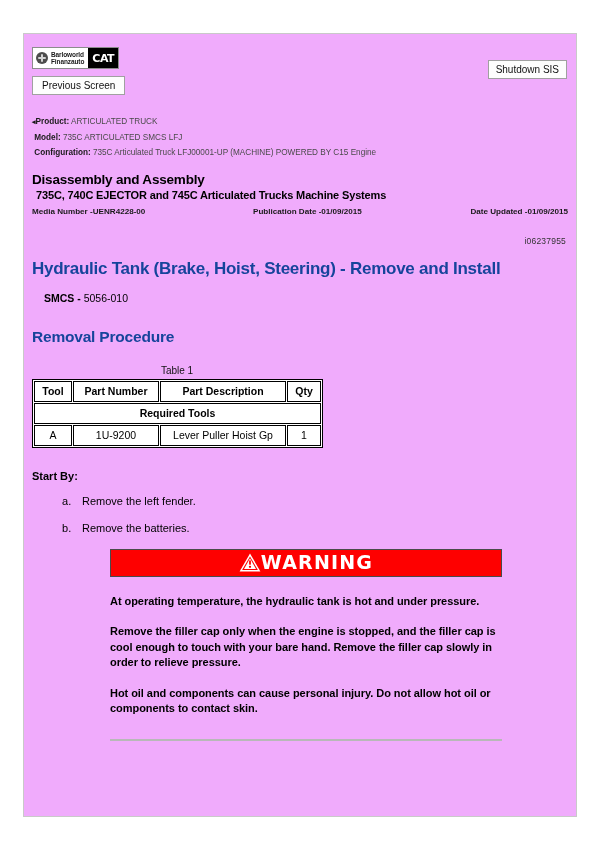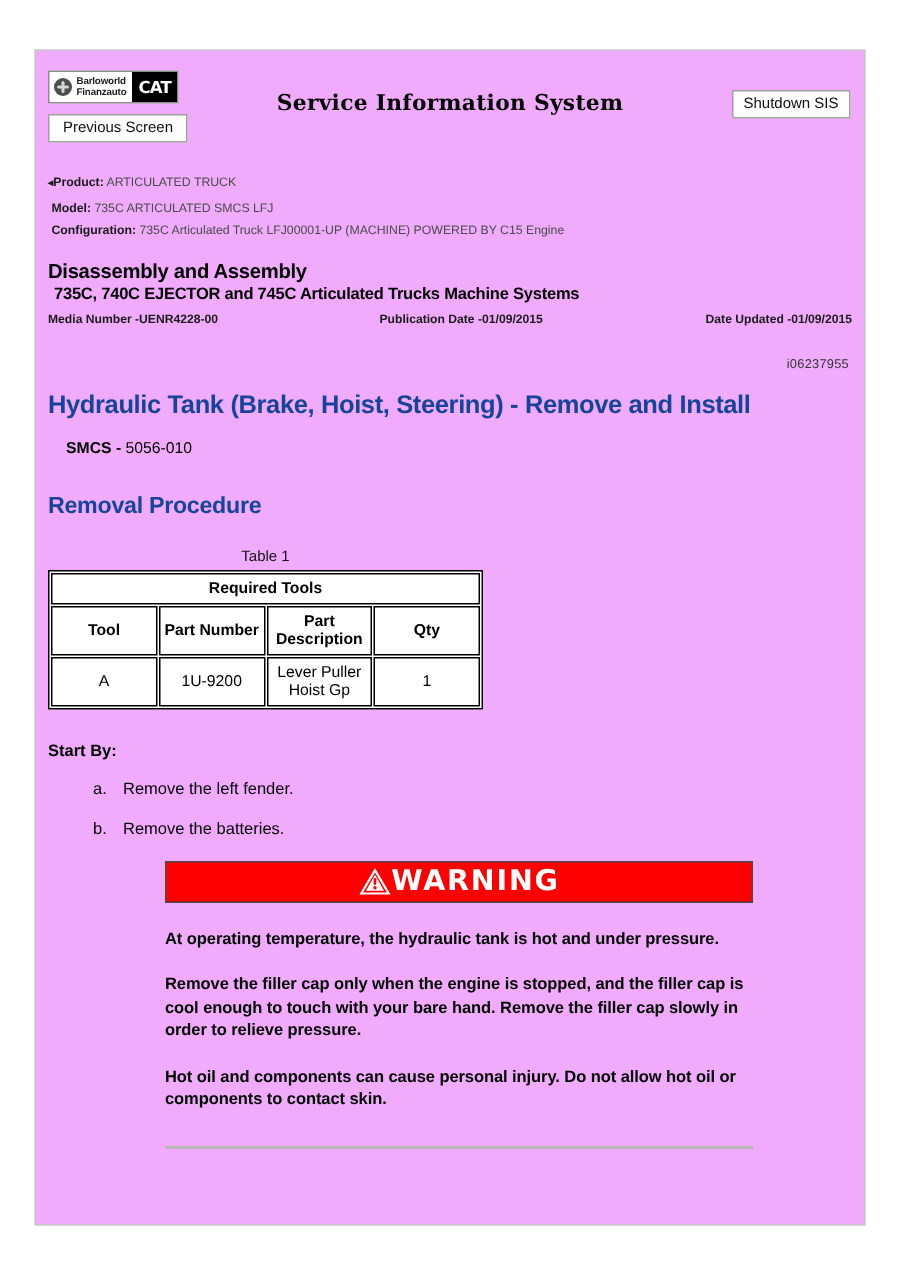--- a/index.html
+++ b/index.html
@@ -316,21 +316,20 @@
         <span>
           <div class="logo-text">Barloworld</div>
           <div class="logo-text">Finanzauto</div>
         </span>
       </div>
       <div class="logo-cat">CAT</div>
     </div>
 
     <button class="btn-prev">Previous Screen</button>
 
-    <div class="sis-title">Service Information System</div>
 
     <button class="btn-shutdown">Shutdown SIS</button>
   </div>
 
   <div class="meta">
     <div class="row">
       <span class="arrow">◂</span><span class="lbl">Product:</span>
       <span class="val">ARTICULATED TRUCK</span>
     </div>
     <div class="row">
@@ -365,27 +364,27 @@
       <span>5056-010</span>
     </div>
 
     <div class="title-sec">Removal Procedure</div>
 
     <div class="table-caption">Table 1</div>
 
     <table class="tools">
       <tbody>
         <tr>
-          <td class="hdr" colspan="4">Required Tools</td>
-        </tr>
-        <tr>
           <td class="hdr col-tool">Tool</td>
           <td class="hdr col-pn">Part Number</td>
           <td class="hdr col-desc">Part Description</td>
           <td class="hdr col-qty">Qty</td>
+        </tr>
+        <tr>
+          <td class="hdr" colspan="4">Required Tools</td>
         </tr>
         <tr>
           <td class="col-tool">A</td>
           <td class="col-pn">1U-9200</td>
           <td class="col-desc">Lever Puller Hoist Gp</td>
           <td class="col-qty">1</td>
         </tr>
       </tbody>
     </table>
 

